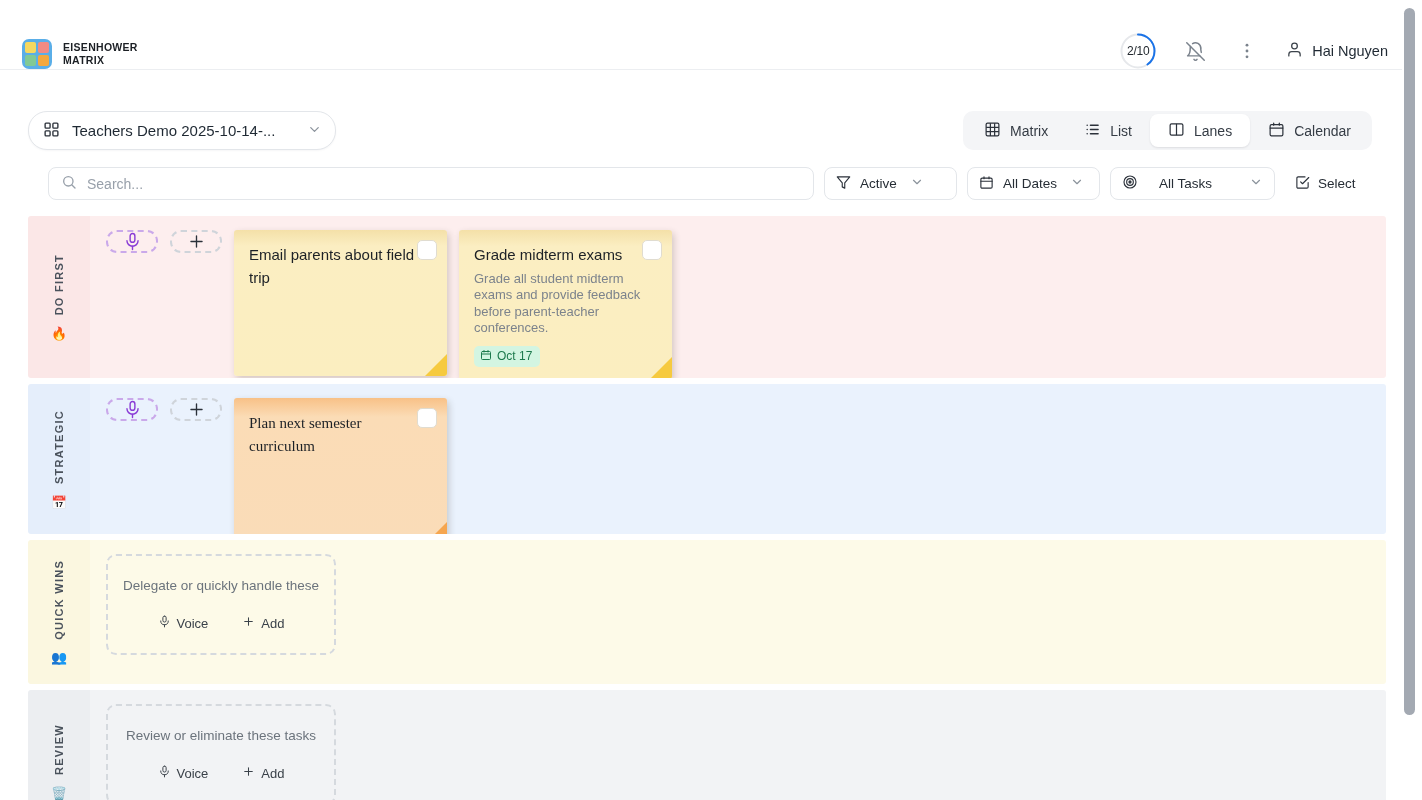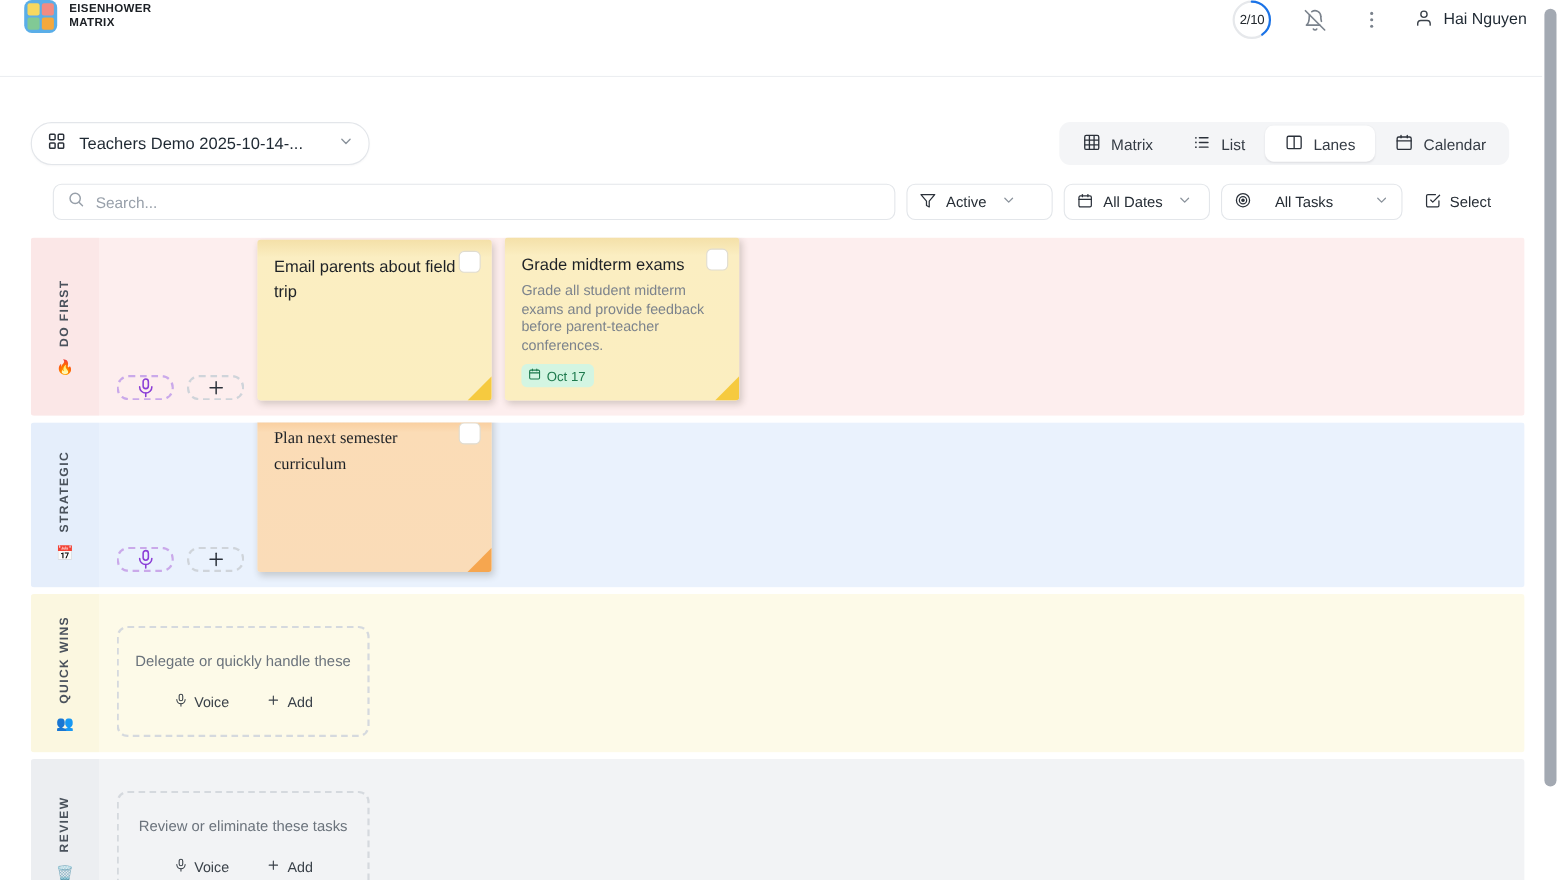--- a/index.html
+++ b/index.html
@@ -11,21 +11,21 @@
     color: #1f2933;
     -webkit-font-smoothing: antialiased;
   }
 
   
   .topbar {
     position: absolute; left: 0; top: 0;
     width: 1408px; height: 70px;
     background: #ffffff;
     border-bottom: 1px solid #eceef1;
-    display: flex; align-items: flex-start;
+    display: flex; align-items: flex-end;
     padding: 0 20px 0 22px;
   }
   .brand { display: flex; align-items: center; gap: 11px; }
   .logo-mark {
     width: 30px; height: 30px; border-radius: 7px;
     background: #5aaee8;
     padding: 3px;
     display: grid; grid-template-columns: 1fr 1fr; grid-template-rows: 1fr 1fr;
     gap: 2px;
   }
@@ -131,21 +131,21 @@
     align-items: center; justify-content: center; gap: 12px;
     padding: 14px 0;
   }
   .lane-label .txt {
     writing-mode: vertical-rl; transform: rotate(180deg);
     font-size: 11px; font-weight: 700; letter-spacing: 1.25px;
     color: #4a525c; white-space: nowrap;
   }
   .lane-label .emo { font-size: 13px; line-height: 1; }
   .lane-body {
-    flex: 1; display: flex; align-items: flex-end; gap: 12px;
+    flex: 1; display: flex; align-items: flex-start; gap: 12px;
     padding: 14px 16px;
   }
 
   
   .dz {
     width: 52px; flex: none; border-radius: 11px;
     display: flex; align-items: center; justify-content: center;
     cursor: pointer;
   }
   .dz-voice { border: 2px dashed #caa9ea; color: #8b3ed6; }

